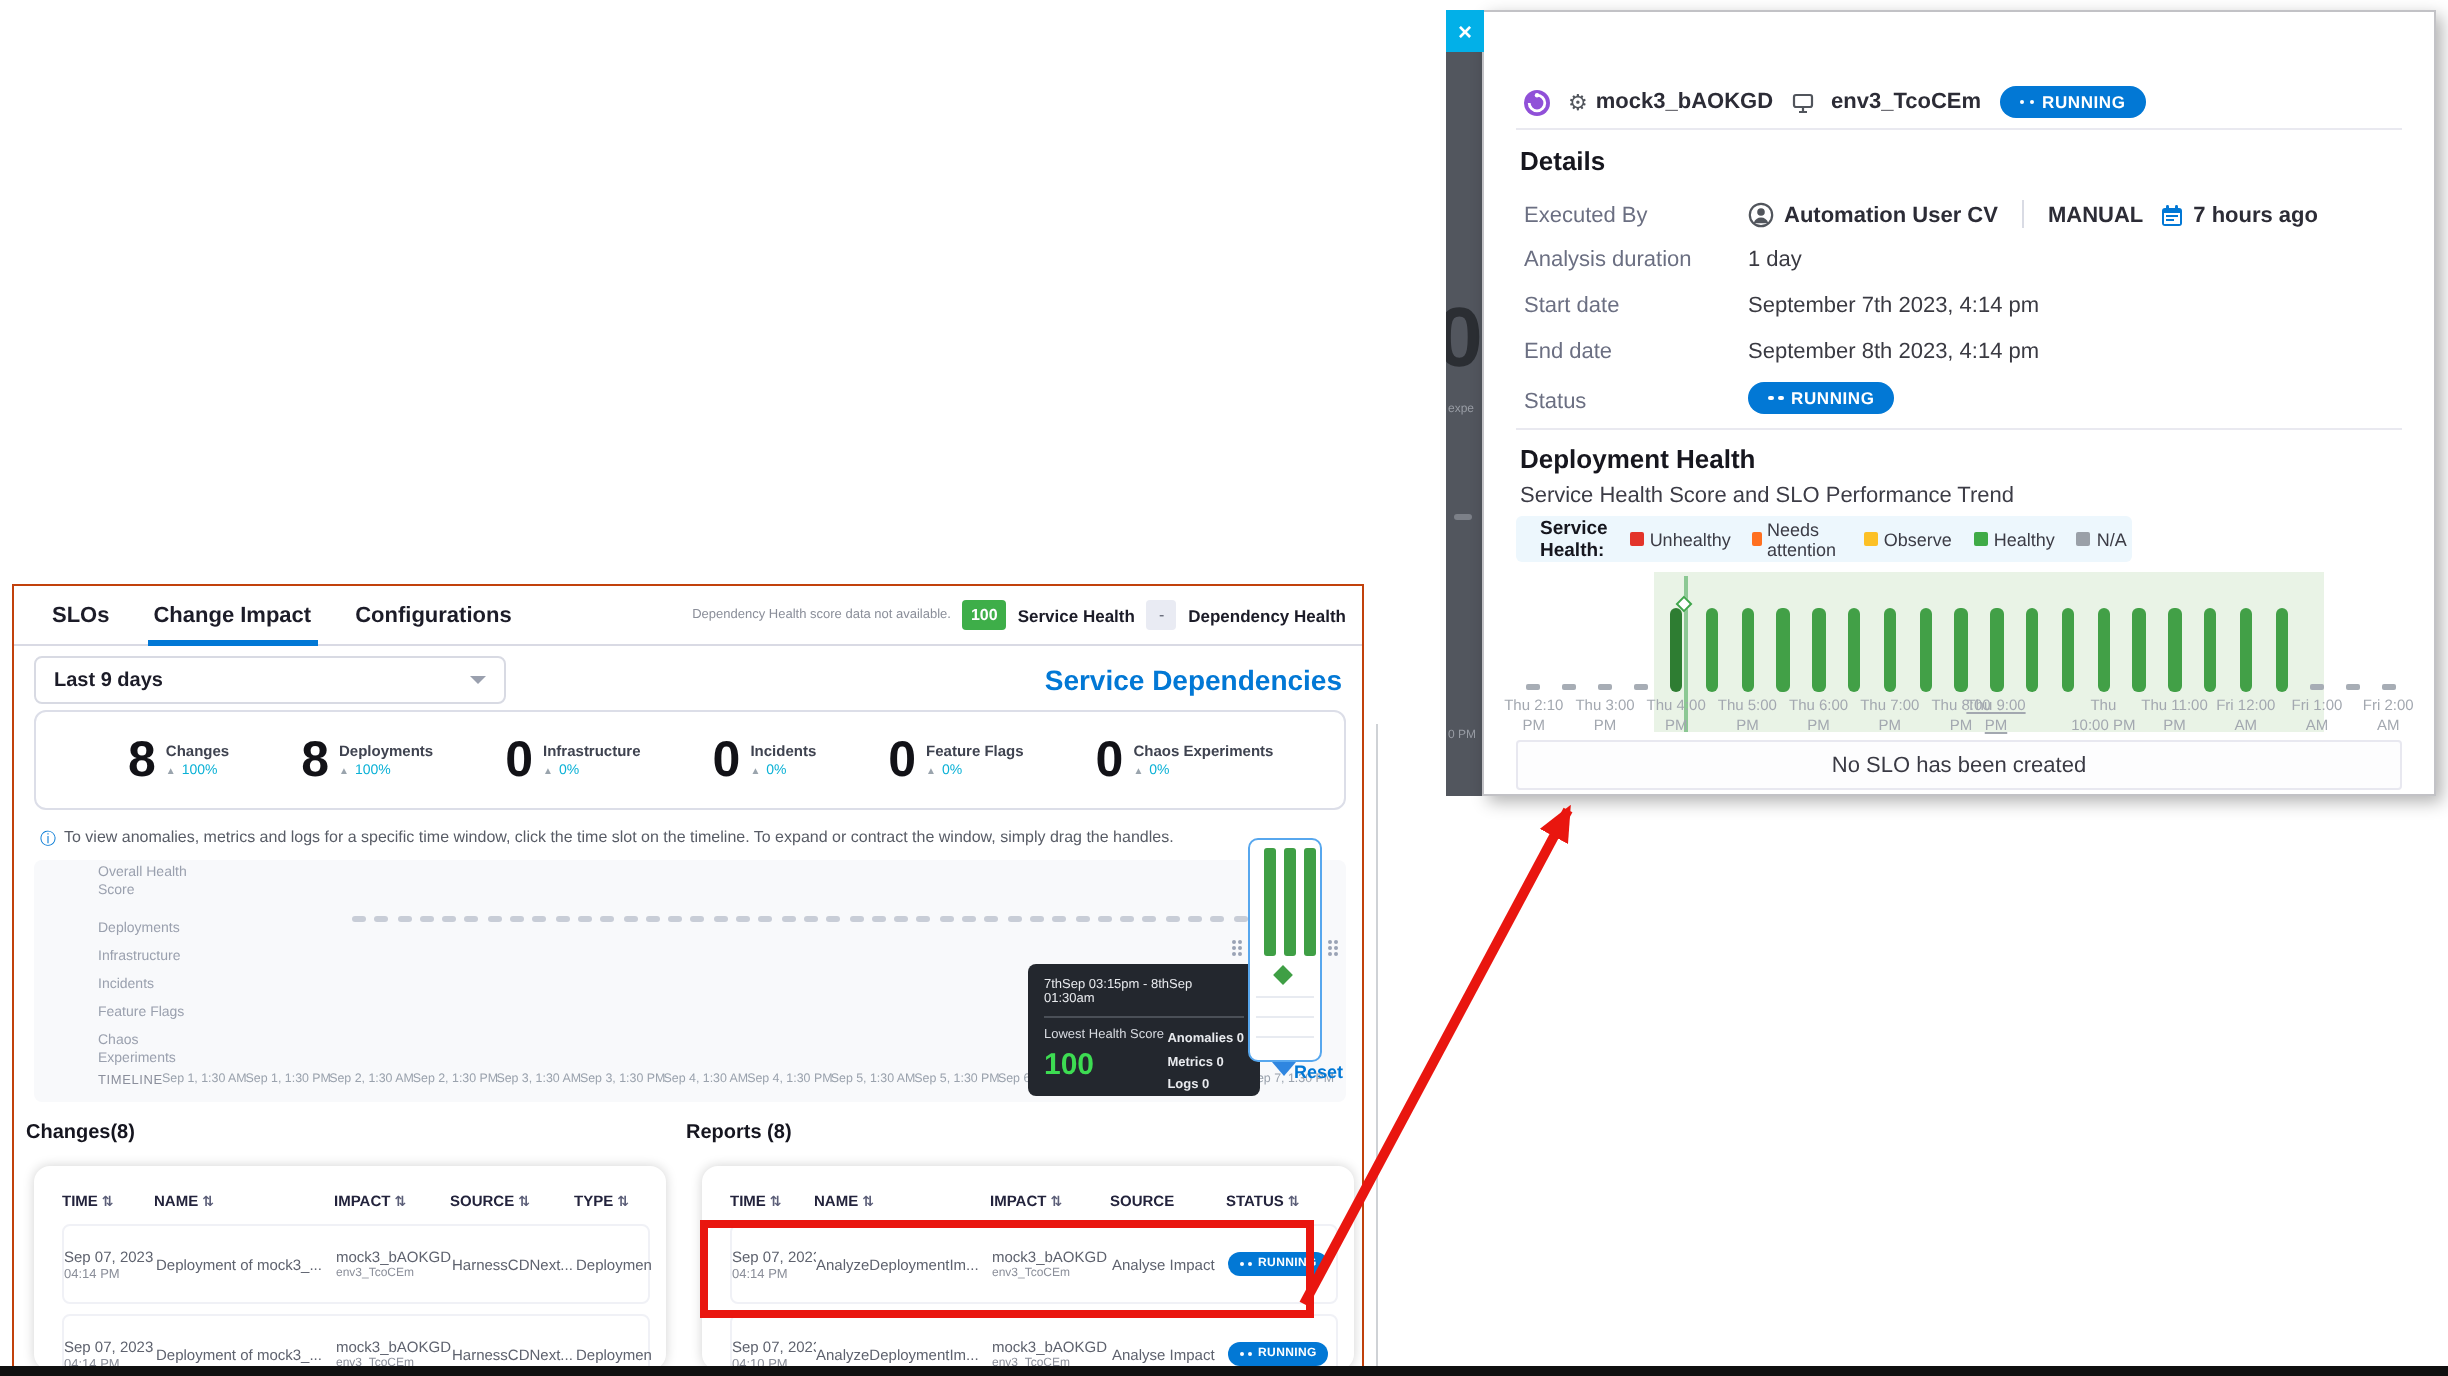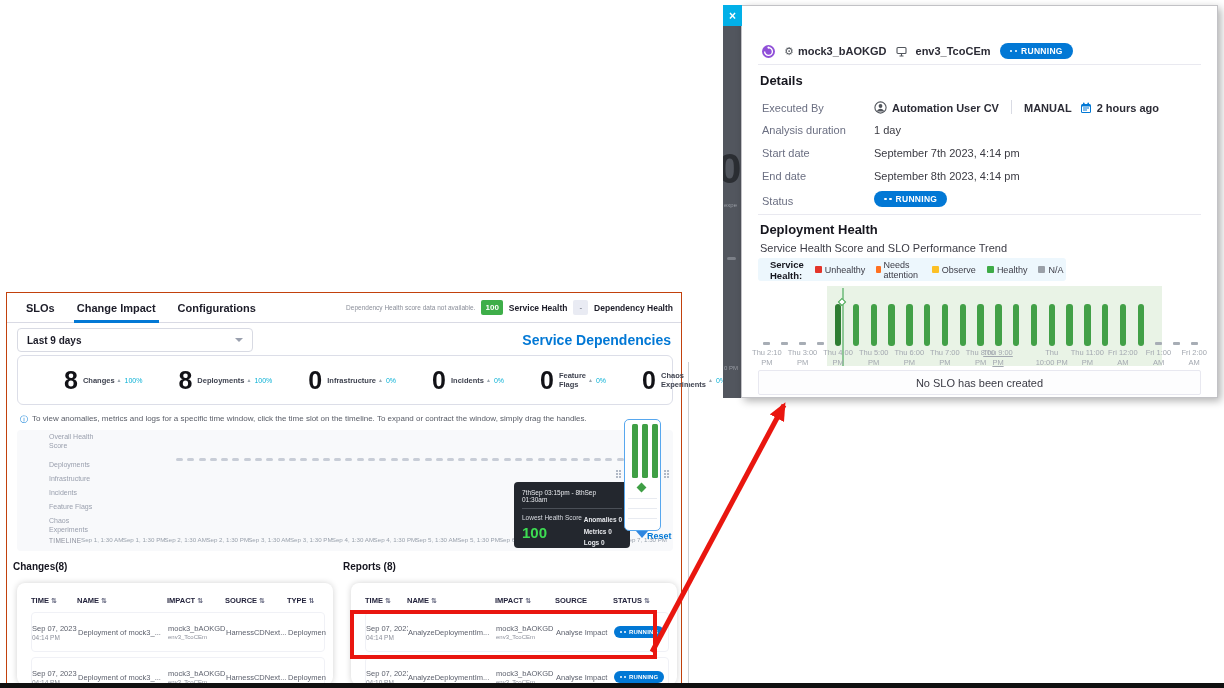--- a/index.html
+++ b/index.html
@@ -22,21 +22,21 @@
   .dh-badge { background:#e9ebf3; color:#5a5e6d; font-size:8px; padding:3px 6px; border-radius:2px; }
 
   .filter-row { position:absolute; left:10px; right:10px; top:34px; height:26px; display:flex; align-items:center; }
   .select { width:236px; height:24px; border:1px solid #d8dae3; border-radius:4px; display:flex; align-items:center; justify-content:space-between; padding:0 9px; font-size:10px; font-weight:600; color:#1c1c28; background:#fff; cursor:pointer; }
   .chev { width:0; height:0; border-left:4px solid transparent; border-right:4px solid transparent; border-top:4px solid #9aa0ae; }
   .svc-dep-link { margin-left:auto; color:#0278d5; font-weight:bold; font-size:14px; cursor:pointer; }
 
   #metrics { position:absolute; left:10px; top:62px; width:656px; height:50px; border:1px solid #dcdee8; border-radius:6px; display:flex; align-items:center; padding-left:46px; gap:36px; }
   .metric { display:flex; align-items:center; gap:5px; }
   .m-num { font-size:25px; font-weight:bold; color:#121217; line-height:1; }
-  .m-side { display:flex; gap:2px; }
+  .m-side { display:flex; flex-direction:column; gap:2px; }
   .m-label { font-size:7.5px; font-weight:600; color:#3f4350; }
   .m-delta { display:flex; align-items:center; gap:3px; font-size:7px; color:#0ab1d6; }
   .m-arrow { color:#9aa4ad; font-size:5px; }
 
   .info-note { position:absolute; left:13px; top:121px; display:flex; gap:4px; font-size:8px; color:#585c66; }
   .i-icon { color:#0278d5; font-size:8px; }
 
   .tl-panel { position:absolute; left:10px; top:137px; width:656px; height:121px; background:#f8f9fb; border-radius:4px; }
   .tl-lbl { position:absolute; left:32px; width:52px; font-size:7px; color:#9aa0ae; line-height:1.25; }
   .tl-axis { position:absolute; left:32px; font-size:6.5px; color:#8b8f9c; letter-spacing:.3px; }
@@ -442,21 +442,21 @@
       <span class="v-div"></span>
       <span class="d-strong">MANUAL</span>
       <svg class="ic" style="margin-left:8px;" width="12" height="12" viewBox="0 0 12 12">
           <rect x="1" y="2" width="10" height="9" rx="1.5" fill="#0278d5"></rect>
           <rect x="2" y="4.5" width="8" height="5.5" fill="#fff"></rect>
           <rect x="3" y="0.5" width="1.5" height="3" rx=".7" fill="#0278d5"></rect>
           <rect x="7.5" y="0.5" width="1.5" height="3" rx=".7" fill="#0278d5"></rect>
           <rect x="3" y="5.5" width="6" height="1" fill="#0278d5"></rect>
           <rect x="3" y="7.5" width="4" height="1" fill="#0278d5"></rect>
         </svg>
-      <span class="d-strong">2 hours ago</span>
+      <span class="d-strong">7 hours ago</span>
     </div>
     <div class="d-row" style="top:118px;">
       <span class="d-label">Analysis duration</span>
       <span class="d-plain">1 day</span>
     </div>
     <div class="d-row" style="top:141px;">
       <span class="d-label">Start date</span>
       <span class="d-plain">September 7th 2023, 4:14 pm</span>
     </div>
     <div class="d-row" style="top:164px;">

